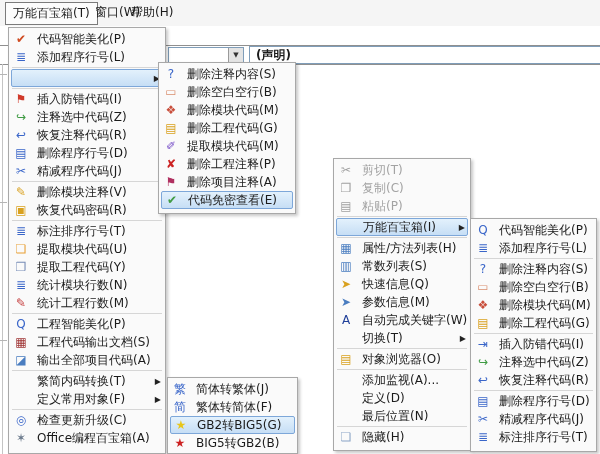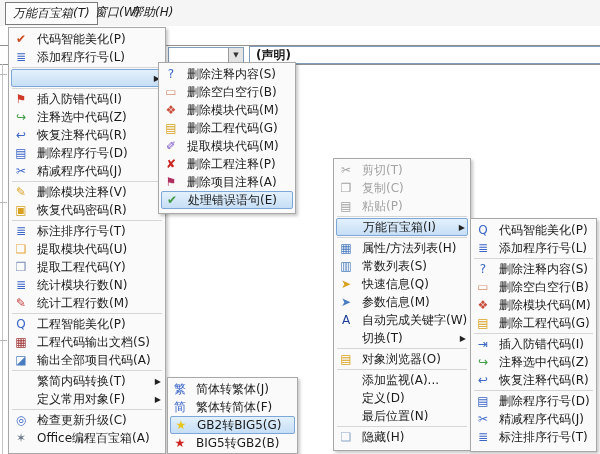--- a/index.html
+++ b/index.html
@@ -4,21 +4,21 @@
 <style>
   html,body{margin:0;padding:0;}
   body{
     position:relative;width:600px;height:454px;overflow:hidden;
     background:#ffffff;color:#1b1b1b;
     font-family:"DejaVu Sans","Liberation Sans",sans-serif;
     font-size:12px;
   }
   
   .menubar{position:absolute;left:0;top:0;width:600px;height:26px;background:#f5f5f5;}
-  .mb-item{position:absolute;top:2px;height:21px;line-height:21px;padding:0 7px;white-space:nowrap;font-style:italic;}
+  .mb-item{position:absolute;top:2px;height:21px;line-height:21px;padding:0 7px;white-space:nowrap;}
   .mb-item.open{border:1px solid #7b7b7b;background:#fcfcfc;}
   
   .codeband{position:absolute;left:0;top:45px;width:600px;height:18px;background:#ffffff;
     border-top:1px solid #8f8f8f;border-bottom:1px solid #8f8f8f;}
   .combo1{position:absolute;left:168px;top:47px;width:74px;height:14px;background:#fff;
     border:1px solid #7f9db9;}
   .combo1 .btn{position:absolute;right:0;top:0;width:14px;height:14px;background:#e4e4e4;
     border-left:1px solid #9a9a9a;font-size:7px;line-height:14px;text-align:center;color:#333;}
   .combo2{position:absolute;left:249px;top:46px;width:350px;height:16px;background:#fff;
     border:1px solid #7f9db9;line-height:16px;padding-left:6px;font-weight:bold;}
@@ -180,21 +180,21 @@
   <div class="mi">
       <span class="ic" style="color: rgb(204, 34, 34);">✘</span>
       <span class="lb">删除工程注释(P)</span>
     </div>
   <div class="mi">
       <span class="ic" style="color: rgb(176, 48, 96);">⚑</span>
       <span class="lb">删除项目注释(A)</span>
     </div>
   <div class="mi hl">
       <span class="ic" style="color: rgb(63, 155, 67);">✔</span>
-      <span class="lb">处理错误语句(E)</span>
+      <span class="lb">代码免密查看(E)</span>
     </div>
 </div>
 
 <div class="menu z15" style="left:333px;top:158px;width:138px;height:293px">
   <div class="mi dis">
       <span class="ic" style="color: rgb(160, 160, 160);">✂</span>
       <span class="lb">剪切(T)</span>
     </div>
   <div class="mi dis">
       <span class="ic" style="color: rgb(160, 160, 160);">❐</span>

